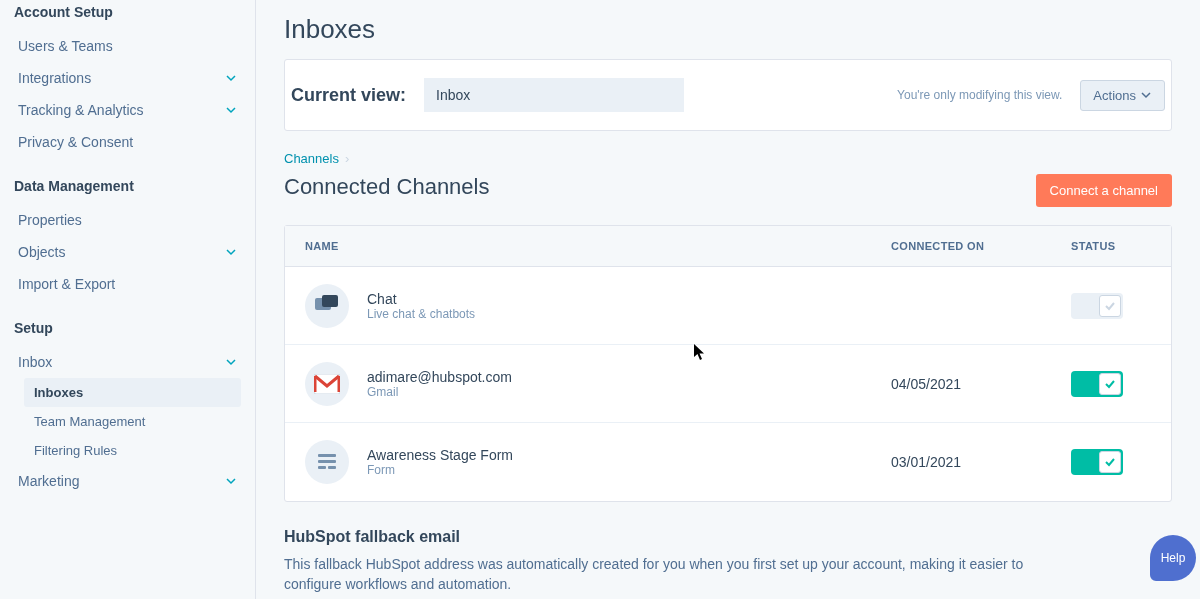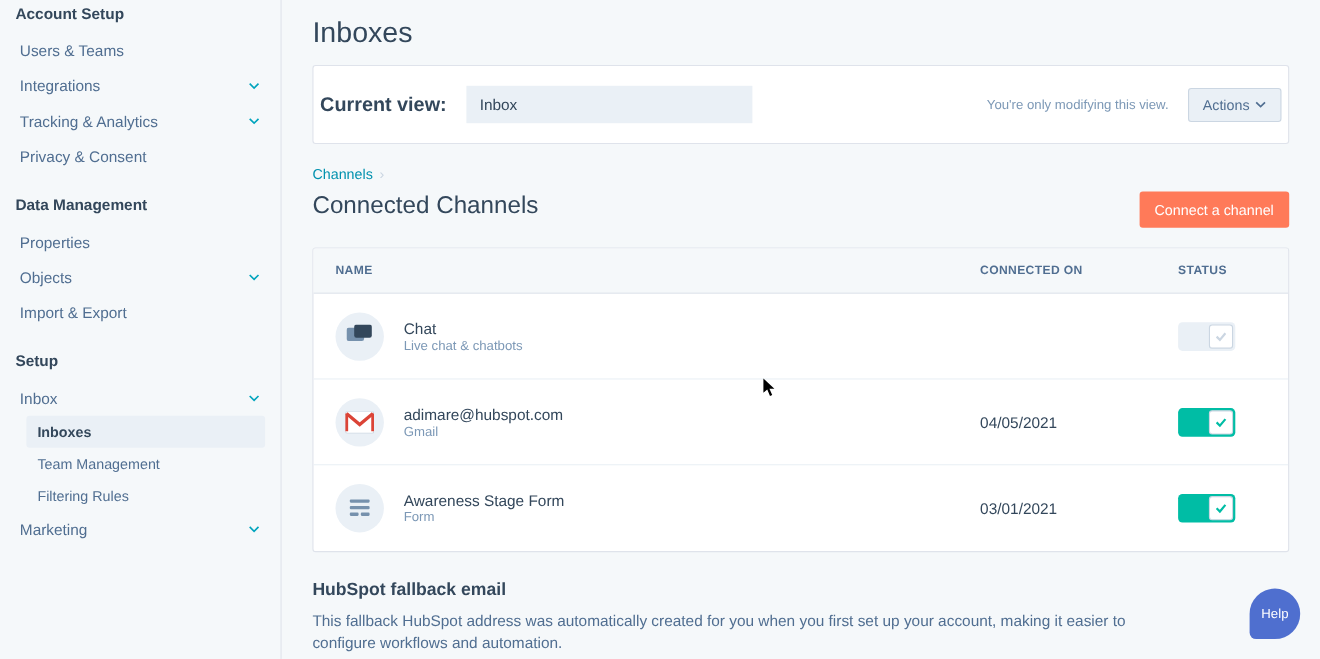--- a/index.html
+++ b/index.html
@@ -56,21 +56,21 @@
 .toggle.disabled { background: #eaf0f6; }
 .toggle .knob { position: absolute; right: 2px; top: 2px; width: 22px; height: 22px; background: #fff; border-radius: 3px; border: 1px solid #cbd6e2; display:flex; align-items:center; justify-content:center; }
 .toggle .knob svg { width: 12px; height: 12px; }
 
 
 .fallback { margin-top: 26px; }
 .fb-title { font-size: 16px; font-weight: 700; color: #33475b; margin-bottom: 8px; }
 .fb-desc { font-size: 14px; color: #506e91; max-width: 760px; line-height: 1.45; }
 
 
-.help-bubble { position: absolute; right: 18px; bottom: 18px; width: 46px; height: 46px; background: #4f6fcf; color: #fff; border-radius: 50% 50% 50% 6px; display: flex; align-items: center; justify-content: center; font-size: 12px; cursor: pointer; }
+.help-bubble { position: absolute; right: 4px; bottom: 18px; width: 46px; height: 46px; background: #4f6fcf; color: #fff; border-radius: 50% 50% 50% 6px; display: flex; align-items: center; justify-content: center; font-size: 12px; cursor: pointer; }
 
 
 .fake-cursor { position: absolute; left: 693px; top: 343px; pointer-events:none; }
 </style>
 </head>
 <body>
 
 <div class="layout">
 
   <nav class="sidebar">

